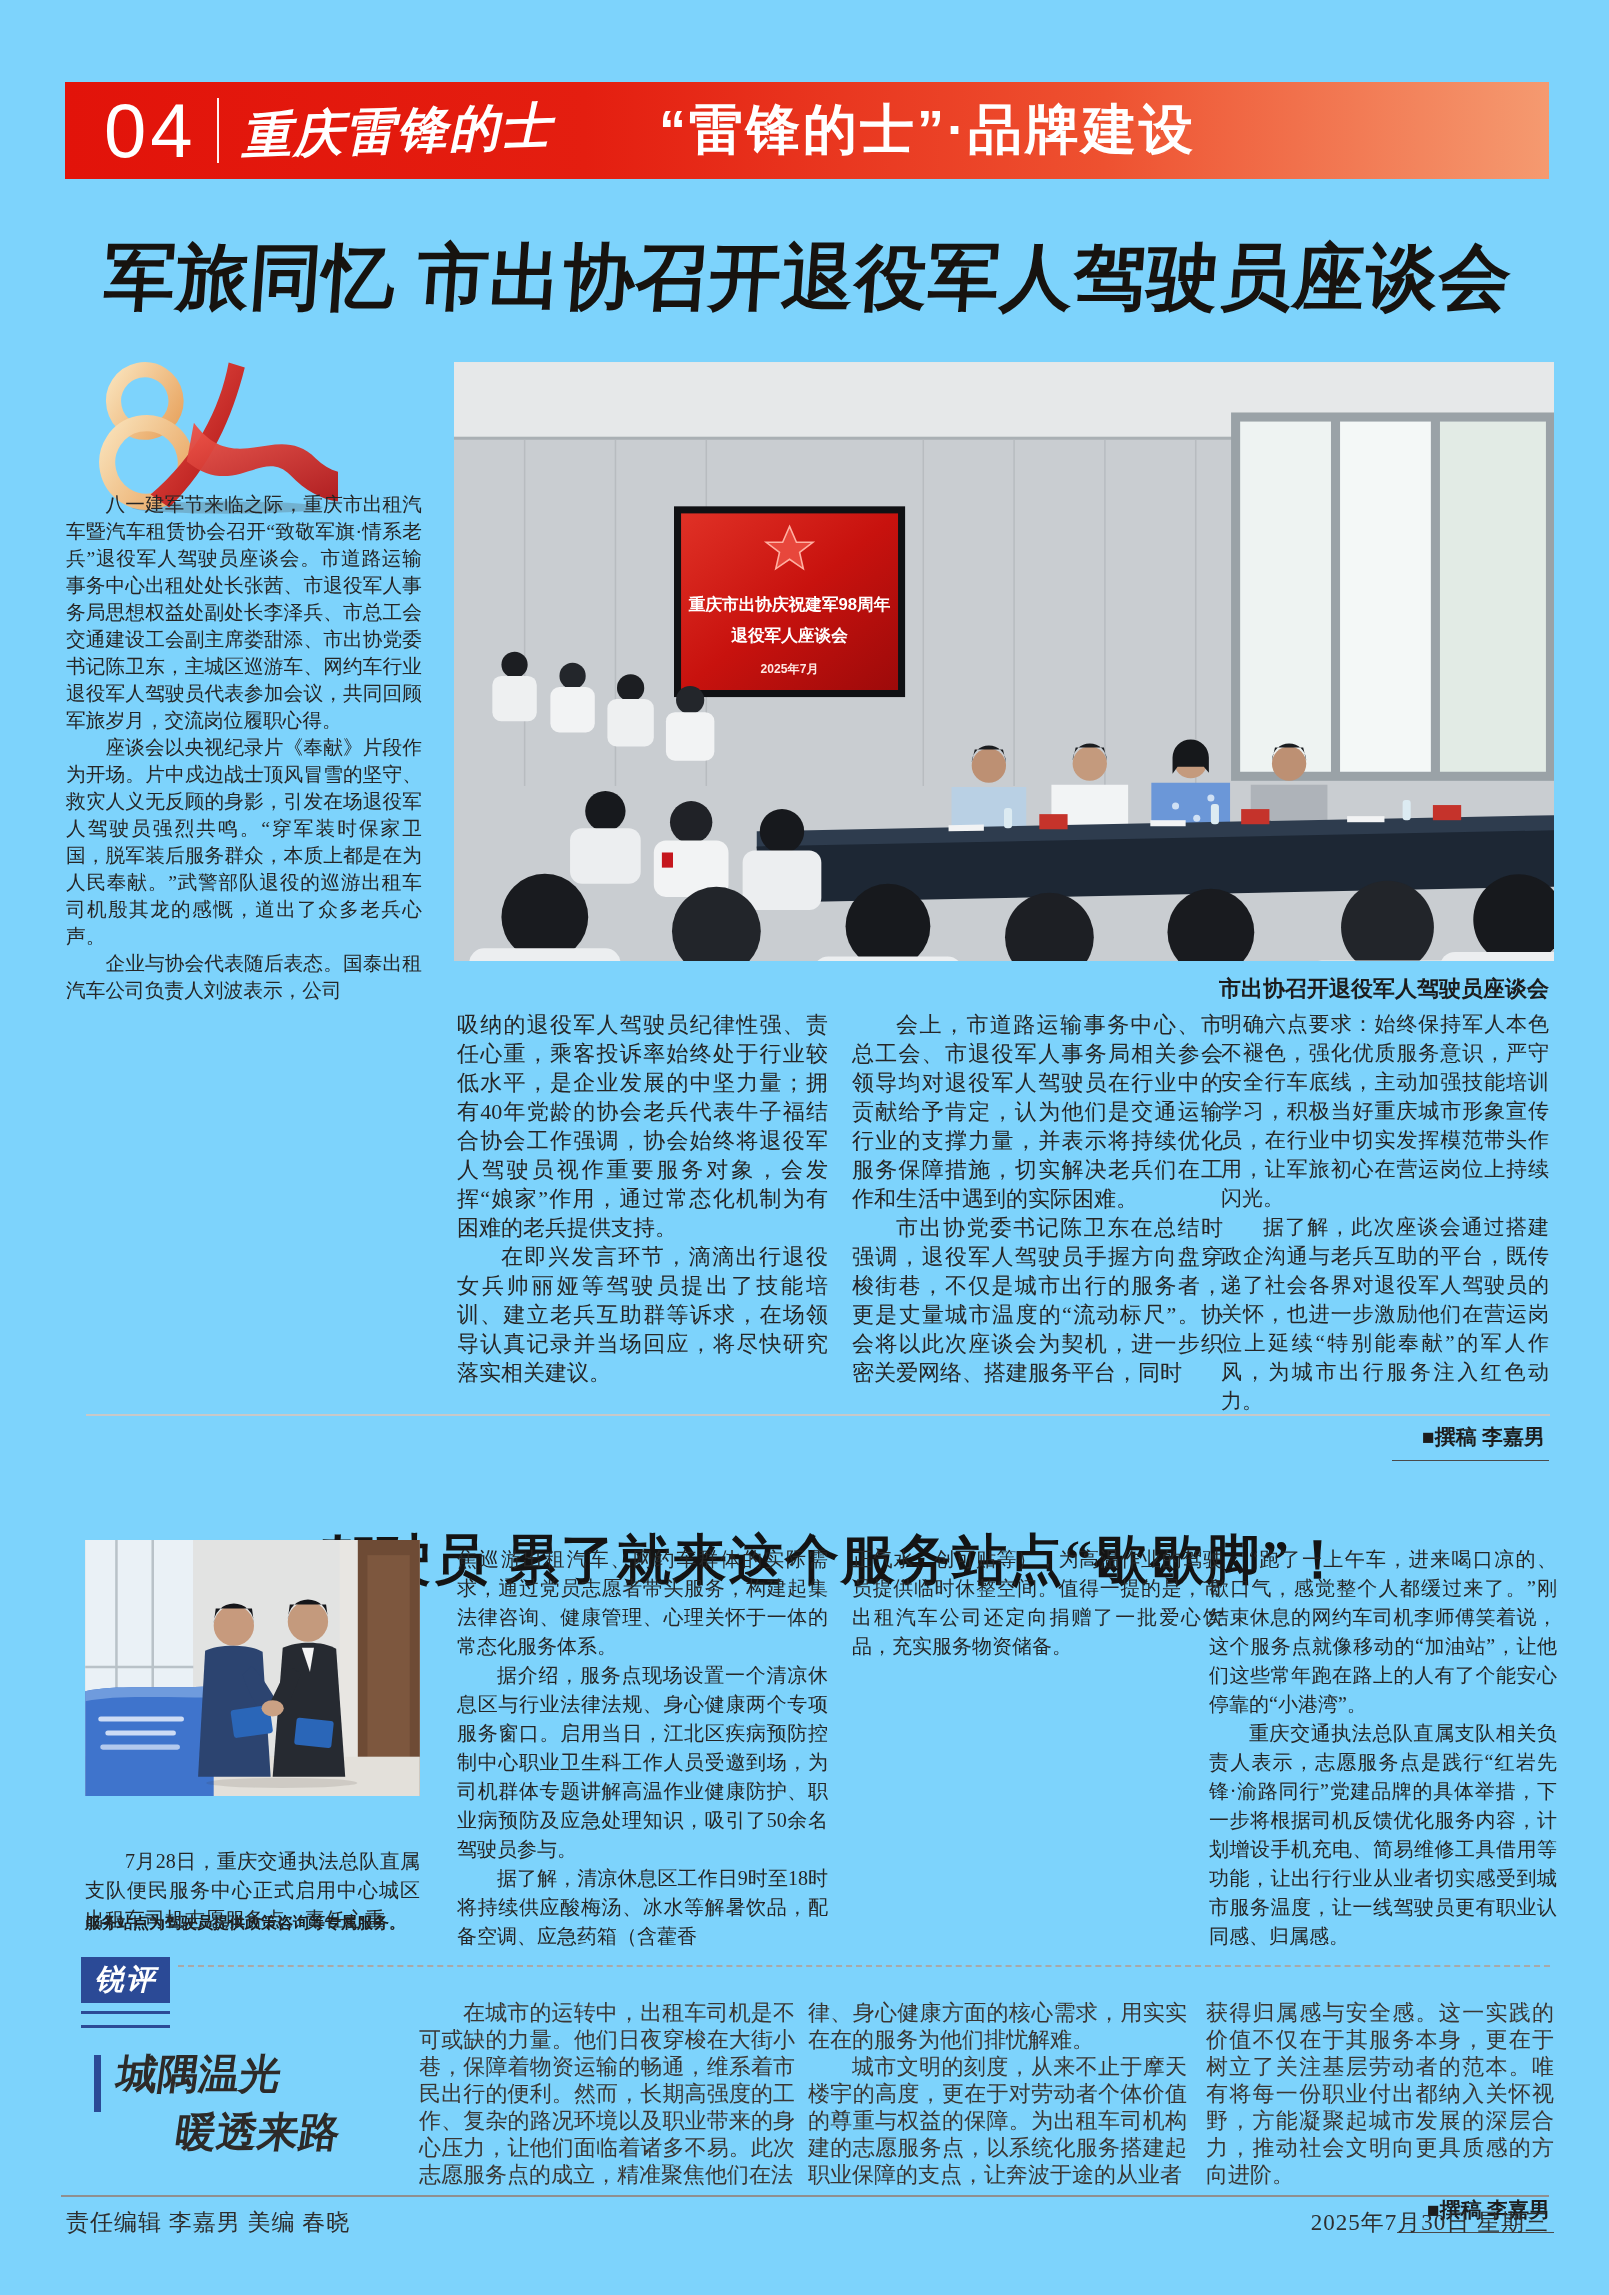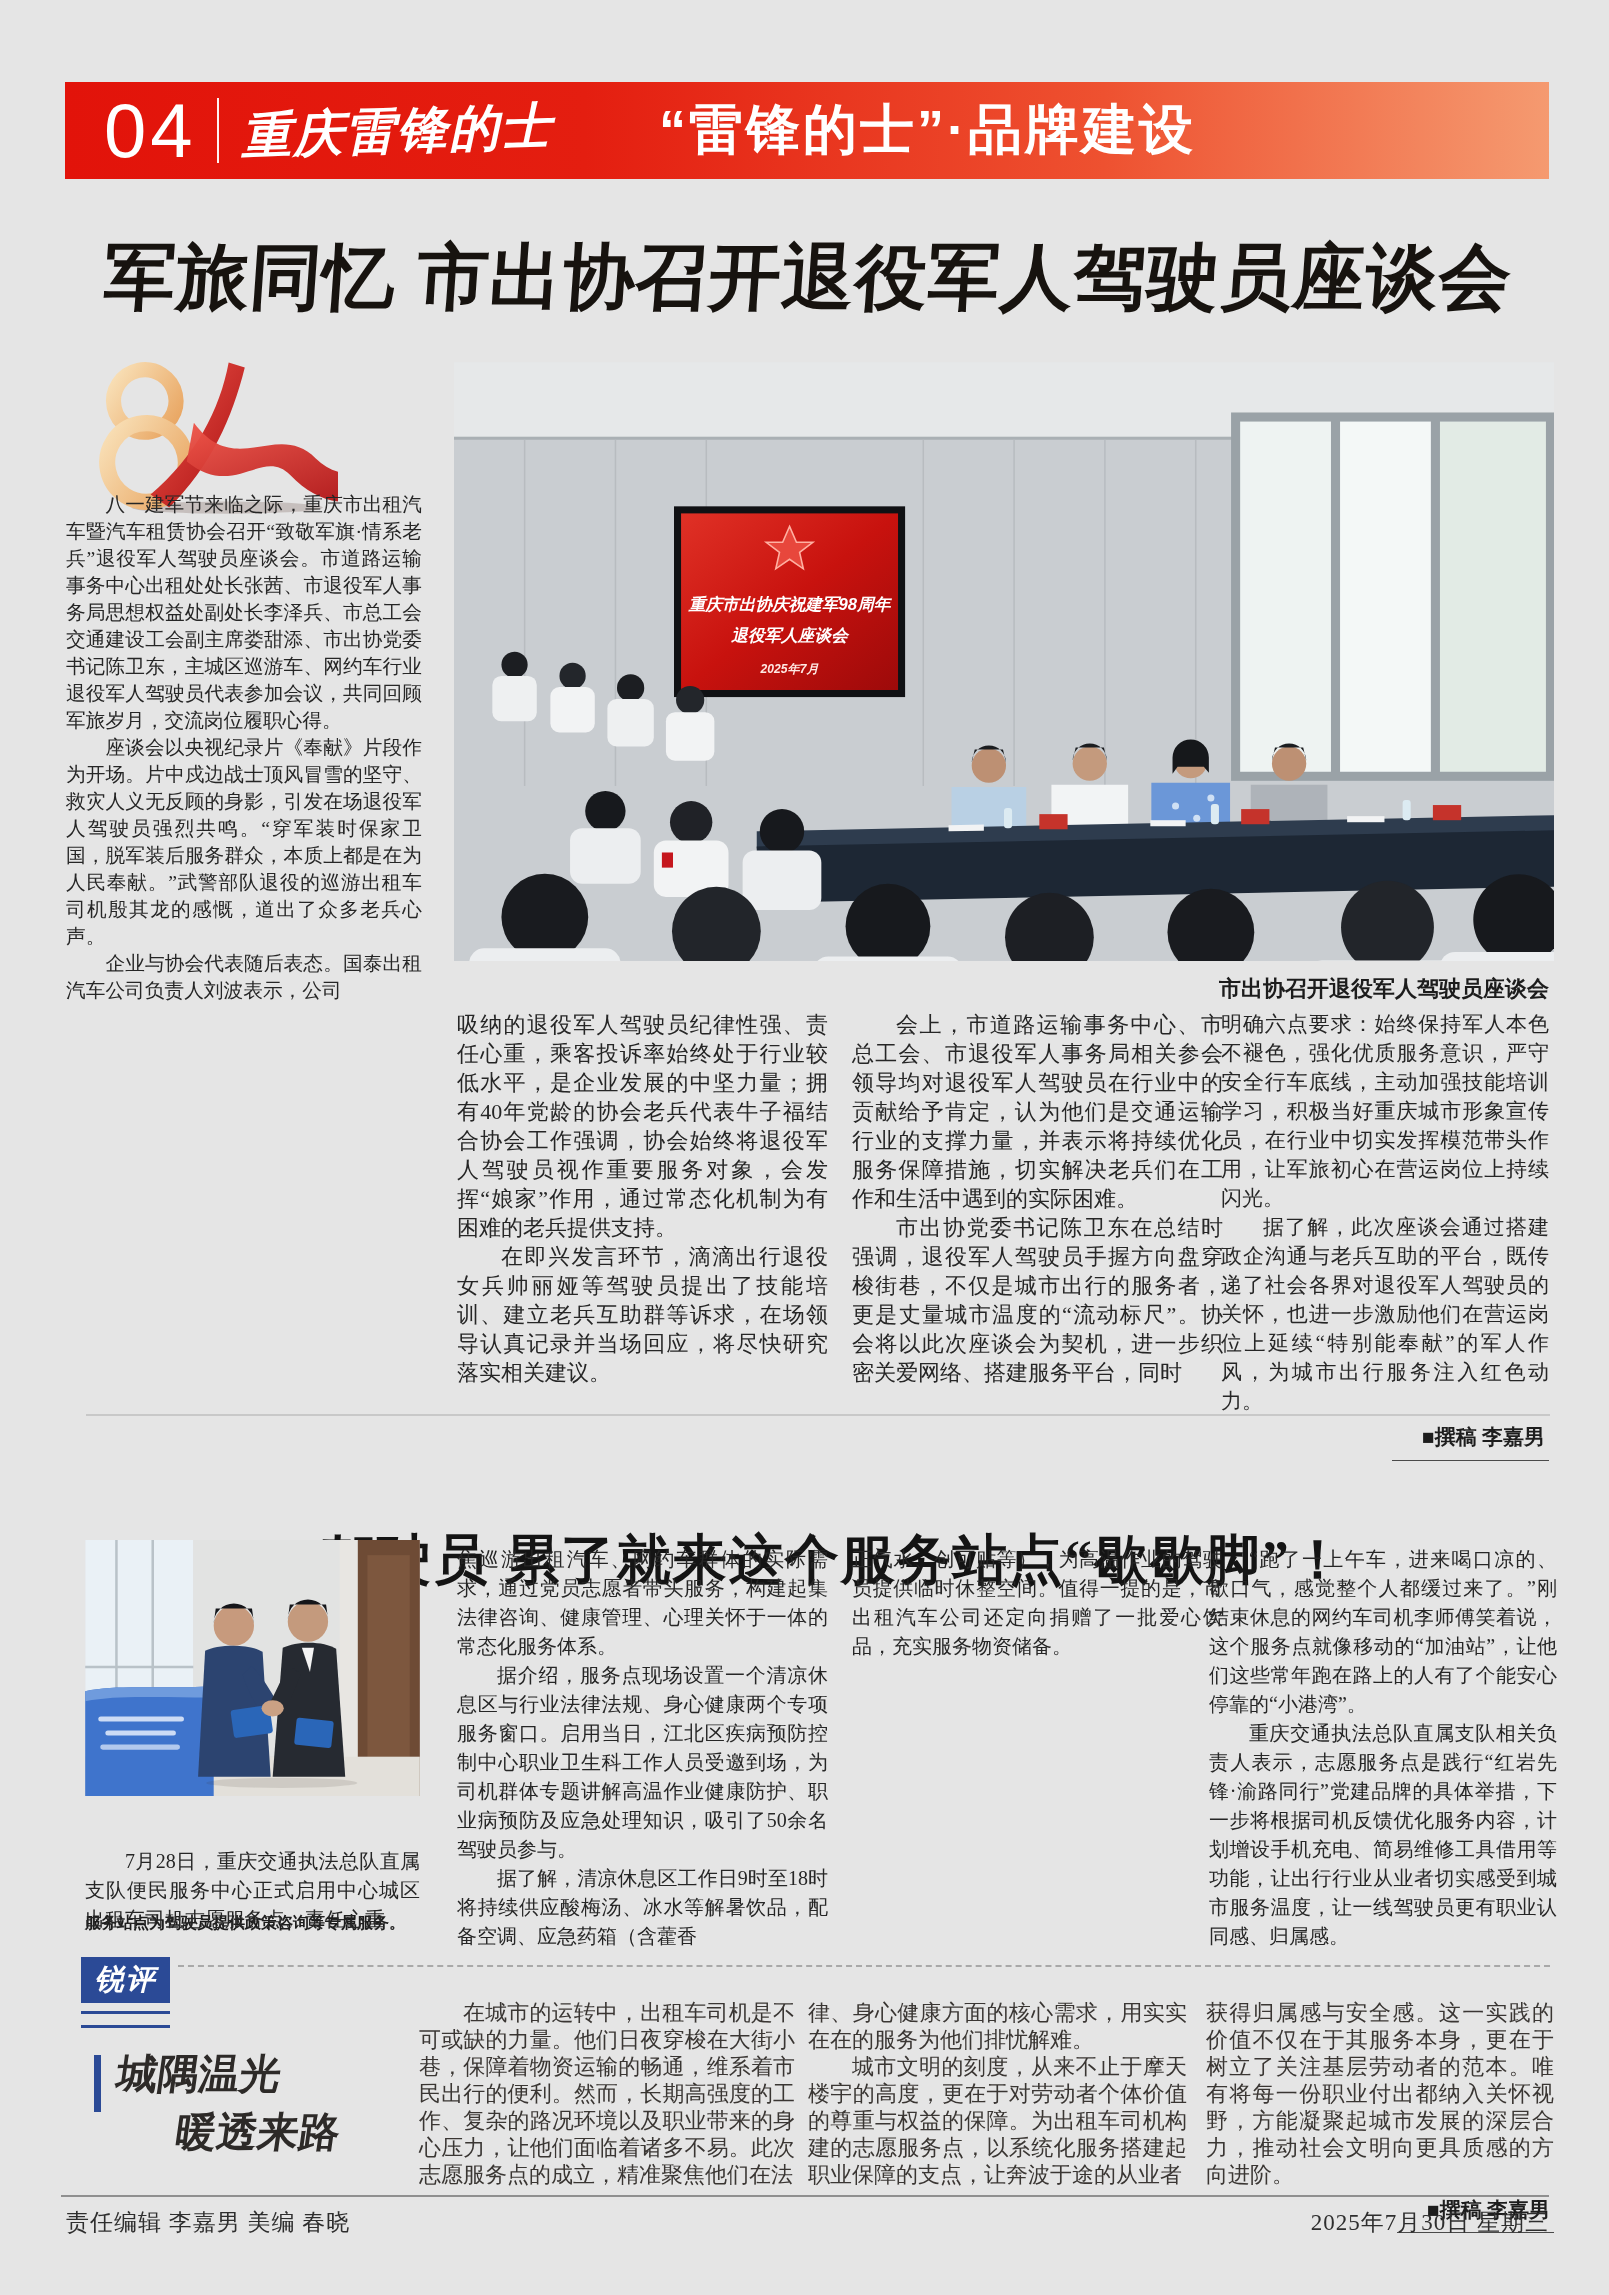--- a/index.html
+++ b/index.html
@@ -1,16 +1,16 @@
 <!DOCTYPE html>
 <html style="font-size:8px"><head>
 <meta charset="utf-8">
 <style>
   html,body{margin:0;padding:0;background:#888;}
-  .page{position:relative;width:1610px;height:2295px;background:#e5e5e5;overflow:hidden;
+  .page{position:relative;width:1610px;height:2295px;background:#7dd3fc;overflow:hidden;
         font-family:"Liberation Serif","DejaVu Serif",serif;}
   .abs{position:absolute;}
   
   .header-bar{left:65px;top:82px;width:1484px;height:97px;
     background:linear-gradient(90deg,#e2130a 0%,#e41e10 35%,#ee5130 70%,#f59a70 100%);
     display:flex;align-items:center;color:#fff;}
   .pagenum{font-family:"Liberation Sans","DejaVu Sans",sans-serif;font-weight:400;
     font-size:76px;letter-spacing:4px;margin-left:39px;line-height:1;}
   .hdr-divider{width:2.5px;height:65px;background:#fff;opacity:.95;margin:0 22px 0 20px;}
   .masthead{font-style:italic;font-weight:700;font-size:50px;line-height:1;
@@ -37,21 +37,21 @@
   .a2c4{left:1209px;top:1545px;width:348px;font-size:20px;line-height:29px;}
   .byline{text-align:right;margin-top:7px;}
   .byline span{display:inline-block;font-weight:700;font-size:21px;color:#1d1d1d;
     border-bottom:1.5px solid #4a4a4a;padding:0 4px 8px 30px;}
   
   .caption1{left:808px;top:974px;width:741px;text-align:right;
     font-family:"Liberation Sans","DejaVu Sans",sans-serif;font-weight:600;font-size:22px;color:#1c1c1c;}
   .caption2{left:85px;top:1913px;width:335px;
     font-family:Liberation Sans, sans-serif;font-weight:700;font-size:16px;color:#1c1c1c;}
   
-  .photo1{left:454px;top:362px;width:1100px;height:753px;font-style:italic;}
+  .photo1{left:454px;top:362px;width:1100px;height:753px;}
   .photo2{left:85px;top:1540px;width:335px;height:256px;}
   
   .rule-a2{left:86px;top:1414px;width:1464px;height:1.5px;background:#c8c8c8;}
   .dashed{left:178px;top:1965px;width:1372px;height:0;border-top:2px dashed #a8a8a8;}
   .footer-rule{left:61px;top:2195px;width:1488px;height:2px;background:#8f8f8f;}
   
   .badge{left:81px;top:1957px;width:89px;height:46px;background:#2b4a96;color:#fff;
     display:flex;align-items:center;justify-content:center;
     font-style:italic;font-weight:700;font-size:29px;letter-spacing:2px;}
   .badge-lines{left:81px;top:2011px;width:89px;height:11px;

